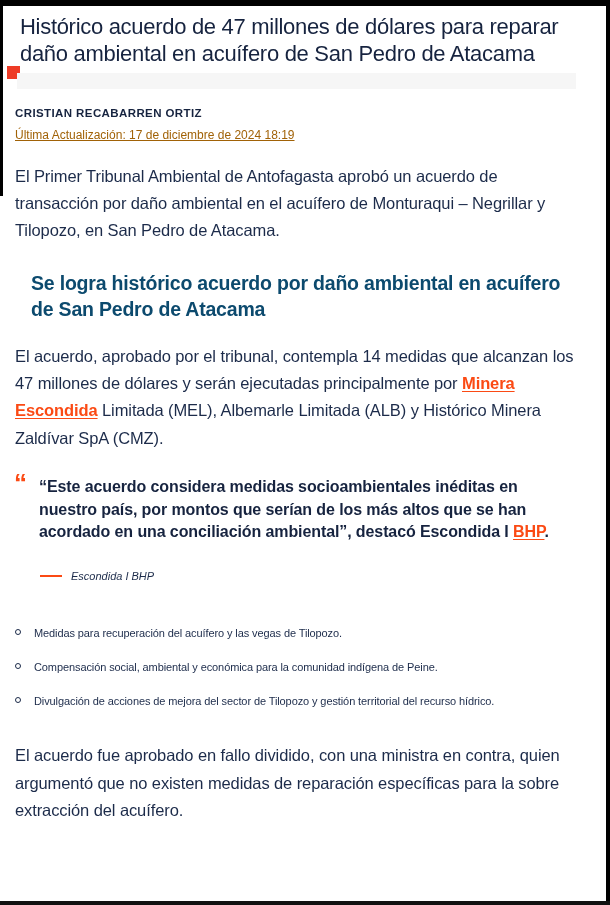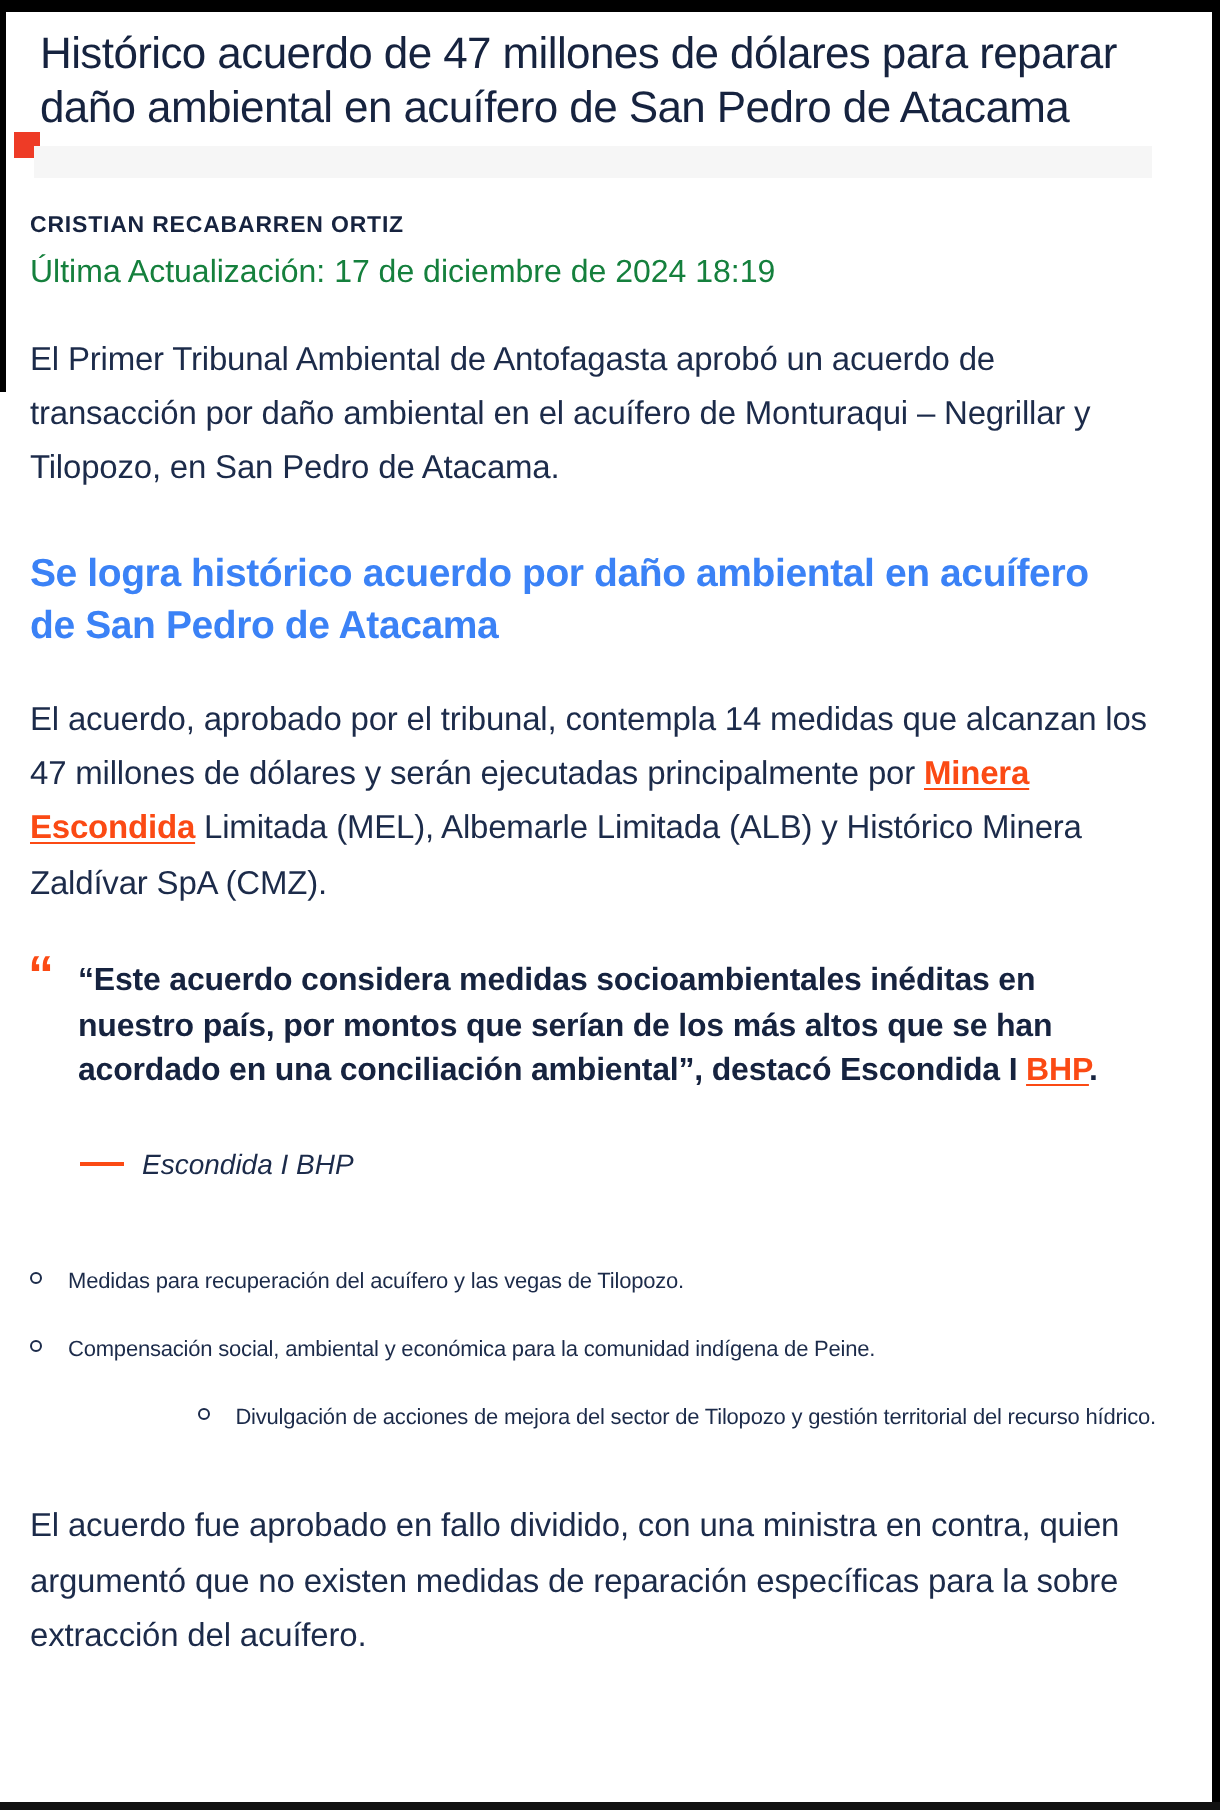--- a/index.html
+++ b/index.html
@@ -46,40 +46,41 @@
     display: inline-block;
     font-size: 11.5px;
     font-weight: 700;
     letter-spacing: 0.4px;
     color: #16233f;
     text-underline-offset: 2px;
     cursor: pointer;
   }
   .updated {
     margin-top: 7px;
-    font-size: 16px;
-    color: #15803d;
+    font-size: 12px;
+    color: #a16207;
+    text-decoration: underline;
   }
 
   p.body-text {
     margin-top: 21px;
     margin-right: 18px;
     font-size: 16.5px;
     line-height: 1.65;
     letter-spacing: -0.1px;
     color: #1c2b4a;
   }
 
   h2.subheading {
-    margin: 27px 24px 0 0;
+    margin: 27px 24px 0 16px;
     font-size: 19.5px;
     line-height: 1.3;
     font-weight: 700;
     letter-spacing: -0.2px;
-    color: #3b82f6;
+    color: #0c4a6e;
   }
 
   a.inline-link {
     color: #fb4a14;
     font-weight: 700;
     text-decoration: underline;
     text-underline-offset: 2px;
     cursor: pointer;
   }
 
@@ -110,37 +111,37 @@
     margin-top: 26px;
     margin-left: 1px;
   }
   .attribution-dash {
     display: inline-block;
     width: 22px; height: 2px;
     background: #fb4a14;
     margin-right: 9px;
   }
   .attribution-source {
-    font-size: 14px;
+    font-size: 11px;
     font-style: italic;
     color: #1c2b4a;
   }
 
   ul.bullet-list {
     margin: 42px 14px 0 0;
     list-style: none;
   }
   ul.bullet-list li {
     margin-bottom: 16px;
     font-size: 11px;
     line-height: 1.65;
     letter-spacing: -0.1px;
     color: #1c2b4a;
   }
-  ul.bullet-list li:last-child { margin-bottom: 0; text-align: right; }
+  ul.bullet-list li:last-child { margin-bottom: 0; }
   .bullet-dot {
     display: inline-block;
     width: 6px; height: 6px;
     border: 1.5px solid #1c2b4a;
     border-radius: 50%;
     margin-right: 13px;
     vertical-align: 2px;
   }
 
   p.closing { margin-top: 32px; }

